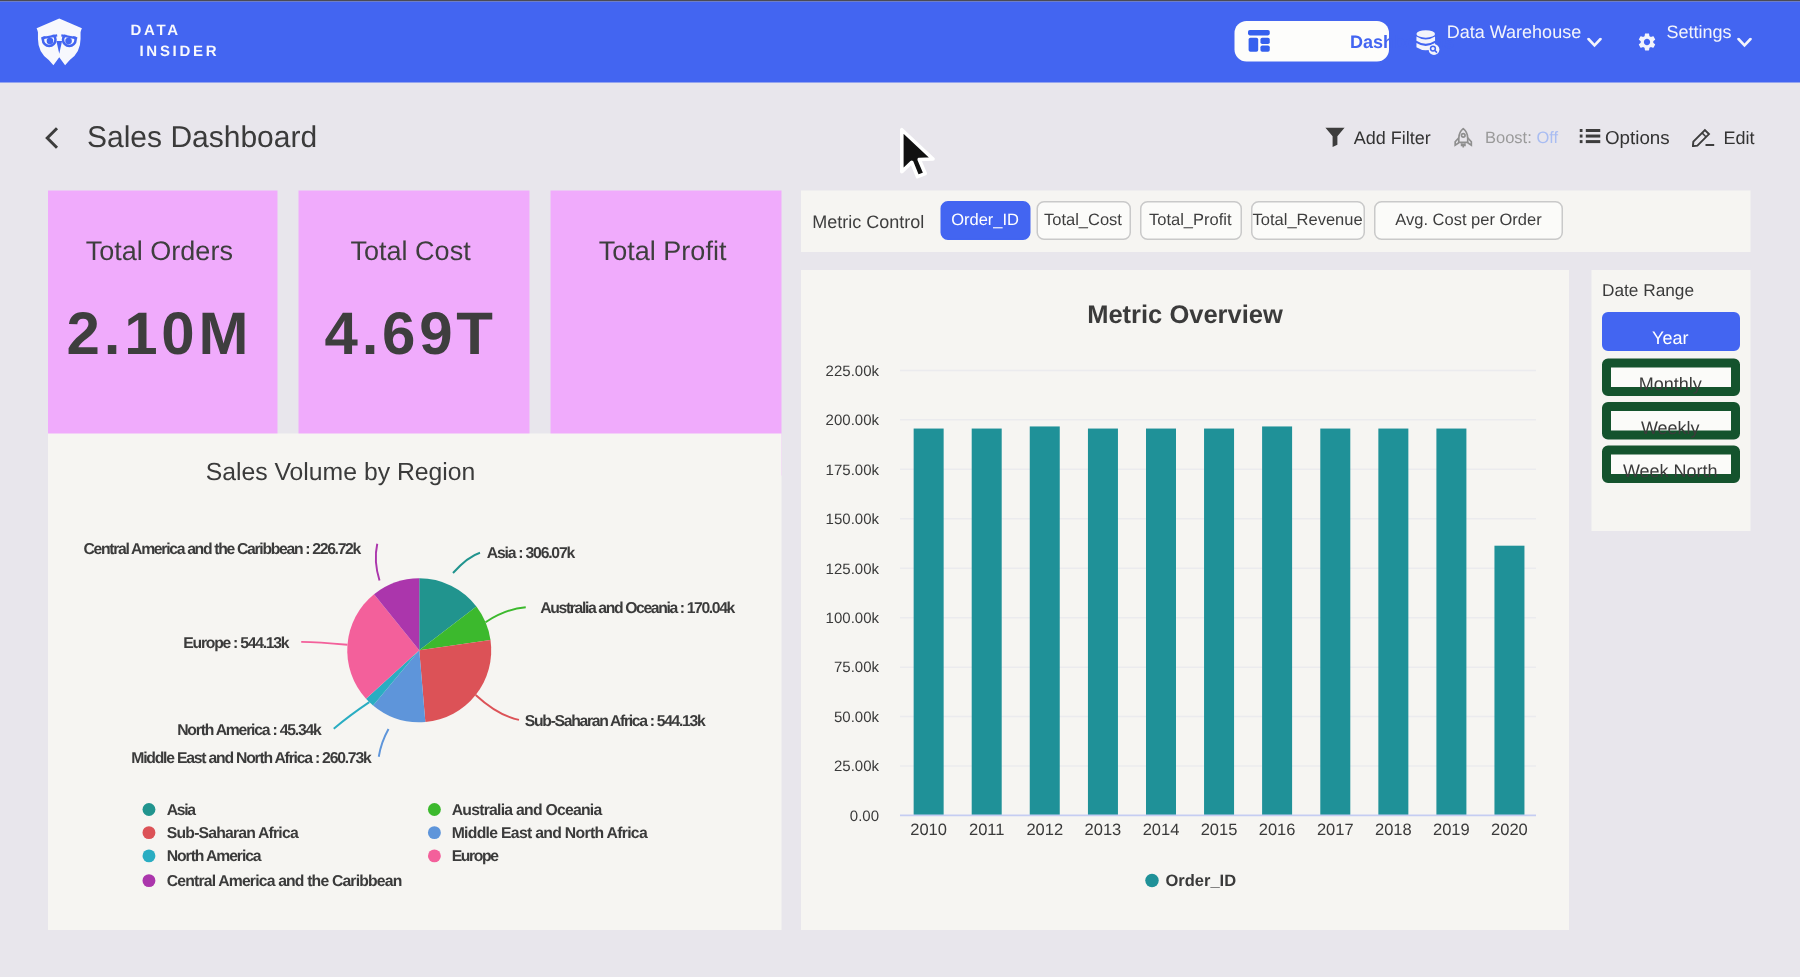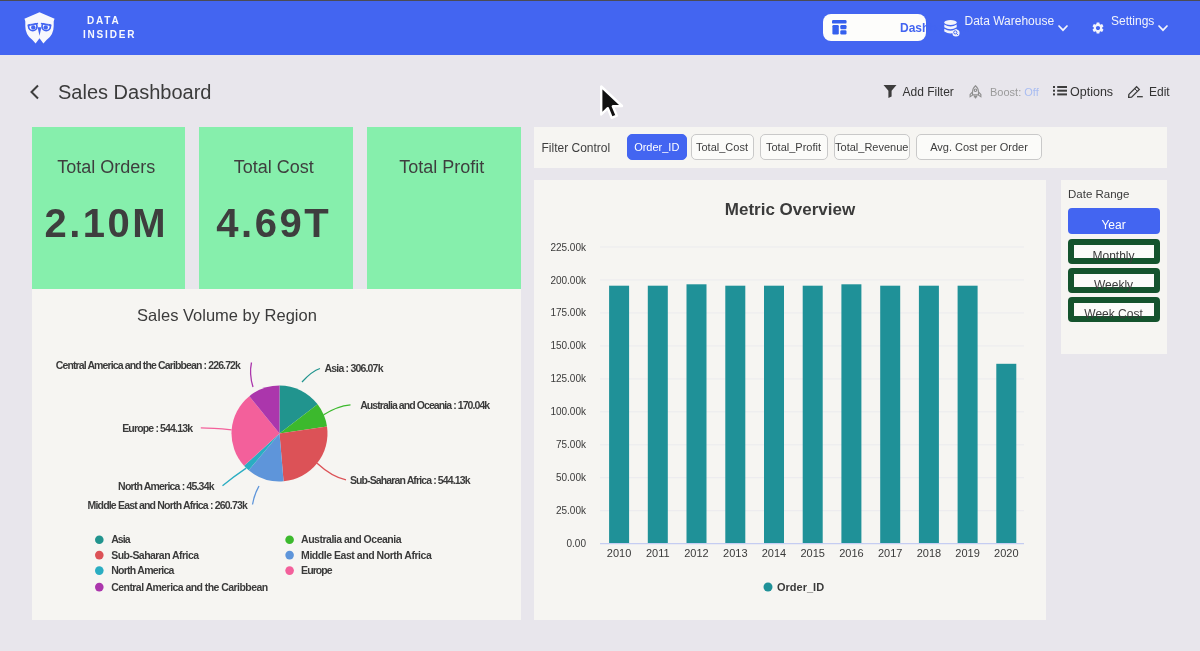--- a/index.html
+++ b/index.html
@@ -7,21 +7,21 @@
 body { font-family:"Liberation Sans", sans-serif; background:#e8e6ec; position:relative; }
 .abs { position:absolute; }
 .card { position:absolute; background:#f6f5f2; }
 .topline { position:absolute; left:0; top:0; width:1200px; height:1px; background:#4b4b55; }
 .topbar { position:absolute; left:0; top:1px; width:1200px; height:54px; background:#4365f1; }
 .logo-text { position:absolute; color:#f7f8fd; font-weight:bold; font-size:10px; letter-spacing:1.8px; line-height:10px;padding-left:25px; }
 .pill { position:absolute; left:823px; top:12.5px; width:102.5px; height:27px; background:#fdfdfb; border-radius:8px; }
 .pill-label { position:absolute; left:852px; top:20.5px; font-size:12px; line-height:12px; color:#4365f1; font-weight:bold;padding-left:48px; }
 .nav-label { position:absolute; color:#f3f4fb; font-size:12px; line-height:12px; top:14px; }
 .subhdr-label { position:absolute; top:85.5px; font-size:12px; line-height:12px; color:#333333; }
-.kpi { position:absolute; top:127px; width:153.5px; height:190px; background:#86efac; }
+.kpi { position:absolute; top:127px; width:153.5px; height:190px; background:#f0abfc; }
 .kpi-title { position:absolute; top:31px; left:-2px; width:100%; text-align:center; font-size:18px; line-height:18px; color:#3e3e3e; }
 .kpi-value { position:absolute; top:76px; left:-2px; width:100%; text-align:center; font-size:40px; line-height:40px; font-weight:bold; color:#3e3e3e; letter-spacing:2.5px; }
 .mbtn { position:absolute; top:134px; height:26px; background:#fbfbf9; border:1px solid #c9c9c9; border-radius:5px; font-size:11px; color:#3e3e3e; text-align:center; line-height:24px; }
 .dbtn { position:absolute; left:1067.5px; width:92px; height:25.5px; background:#fbfbf9; border:6px solid #14532d; border-radius:4px; font-size:12px; color:#3b3b3b; text-align:center; line-height:23.5px; }
 </style>
 </head>
 <body>
 <div class="topline"></div>
 <div class="topbar">
 
@@ -31,21 +31,21 @@
     <circle cx="22.2" cy="14.5" r="4.2" fill="none" stroke="#4365f1" stroke-width="1.7"></circle>
     <circle cx="9.3" cy="15.4" r="2.2" fill="#4365f1"></circle>
     <circle cx="21.7" cy="15.4" r="2.2" fill="#4365f1"></circle>
     <path d="M3.0 12.6 L14.0 10.6 L14.0 5.5 L3.0 7.5 Z" fill="#f7f8fd"></path>
     <path d="M28.0 12.6 L17.0 10.6 L17.0 5.5 L28.0 7.5 Z" fill="#f7f8fd"></path>
     <path d="M3.4 12.8 L14.0 10.8 L14.2 12.3 L3.7 14.3 Z" fill="#4365f1"></path>
     <path d="M27.6 12.8 L17.0 10.8 L16.8 12.3 L27.3 14.3 Z" fill="#4365f1"></path>
     <path d="M13.6 15.3 L17.4 15.3 L15.5 23.8 Z" fill="#4365f1"></path>
   </svg>
   <div class="logo-text" style="left:62px; top:15px;">DATA</div>
-  <div class="logo-text" style="left:58px; top:29px;">INSIDER</div>
+  <div class="logo-text" style="left:68px; top:29px;">INSIDER</div>
 
   <div class="pill"></div>
   <svg class="abs" style="left:832px; top:19px;" width="14.5" height="14.5" viewBox="0 0 14.5 14.5">
     <rect x="0" y="0" width="14.5" height="3.6" rx="1.2" fill="#3560ee"></rect>
     <rect x="0.4" y="5.1" width="6.4" height="9.4" rx="1.2" fill="#3560ee"></rect>
     <rect x="8.3" y="5.1" width="6.2" height="4.2" rx="1.2" fill="#3560ee"></rect>
     <rect x="8.3" y="10.3" width="6.2" height="4.2" rx="1.2" fill="#3560ee"></rect>
   </svg>
   <div class="pill-label">Dashboards</div>
 
@@ -114,21 +114,21 @@
   </div>
 <div class="kpi" style="left:199px;">
     <div class="kpi-title">Total Cost</div>
     <div class="kpi-value">4.69T</div>
   </div>
 <div class="kpi" style="left:367px;">
     <div class="kpi-title">Total Profit</div>
   </div>
 
 <div class="card" style="left:534px; top:127px; width:633px; height:41px;"></div>
-<div class="abs" style="left:541.5px; top:142px; font-size:12px; line-height:12px; color:#3e3e3e;">Filter Control</div>
+<div class="abs" style="left:541.5px; top:142px; font-size:12px; line-height:12px; color:#3e3e3e;">Metric Control</div>
 <div class="mbtn" style="left:627px; width:59.5px; background:#4365f1; border-color:#4365f1; color:#ffffff;">Order_ID</div>
 <div class="mbtn" style="left:690.5px; width:63px;">Total_Cost</div>
 <div class="mbtn" style="left:759.5px; width:68px;">Total_Profit</div>
 <div class="mbtn" style="left:833.5px; width:76.5px;">Total_Revenue</div>
 <div class="mbtn" style="left:916px; width:126px;">Avg. Cost per Order</div>
 
 <div class="card" style="left:534px; top:180px; width:512px; height:440px;"></div>
 <div class="abs" style="left:534px; top:201px; width:512px; text-align:center; font-size:17px; line-height:17px; color:#3b3b3b;font-weight:bold;">Metric Overview</div>
 <svg class="abs" style="left:534px; top:180px;" width="512" height="440" viewBox="0 0 512 440">
   <g stroke="#ebebee" stroke-width="1">
@@ -183,21 +183,21 @@
   </g>
   <circle cx="234" cy="407" r="4.5" fill="#1f9198"></circle>
   <text x="243" y="410.8" font-size="11" font-weight="bold" fill="#3a3a3a" font-family="Liberation Sans, sans-serif">Order_ID</text>
 </svg>
 
 <div class="card" style="left:1060.5px; top:180px; width:106.5px; height:173.5px;"></div>
 <div class="abs" style="left:1068px; top:188.5px; font-size:11.5px; line-height:11.5px; color:#3b3b3b;">Date Range</div>
 <div class="dbtn" style="top:208px; background:#4365f1; border-color:#4365f1; color:#ffffff;">Year</div>
 <div class="dbtn" style="top:238.5px;">Monthly</div>
 <div class="dbtn" style="top:267.5px;">Weekly</div>
-<div class="dbtn" style="top:296.5px;">Week Cost</div>
+<div class="dbtn" style="top:296.5px;">Week North</div>
 
 <div class="card" style="left:31.5px; top:288.5px; width:489.5px; height:331.5px;"></div>
 <div class="abs" style="left:31.5px; top:306.5px; width:391px; text-align:center; font-size:16.5px; line-height:16.5px; color:#3b3b3b;">Sales Volume by Region</div>
 <svg class="abs" style="left:31.5px; top:288.5px;" width="490" height="332" viewBox="0 0 490 332">
   <path d="M247.5,144.5 L247.50,96.50 A48,48 0 0 1 285.60,115.31 Z" fill="#21948E"></path>
   <path d="M247.5,144.5 L285.60,115.31 A48,48 0 0 1 295.00,137.60 Z" fill="#3CB92D"></path>
   <path d="M247.5,144.5 L295.00,137.60 A48,48 0 0 1 251.57,192.33 Z" fill="#DC5257"></path>
   <path d="M247.5,144.5 L251.57,192.33 A48,48 0 0 1 216.72,181.33 Z" fill="#5E95DA"></path>
   <path d="M247.5,144.5 L216.72,181.33 A48,48 0 0 1 212.01,176.82 Z" fill="#2AADC2"></path>
   <path d="M247.5,144.5 L212.01,176.82 A48,48 0 0 1 217.35,107.15 Z" fill="#F3609B"></path>

